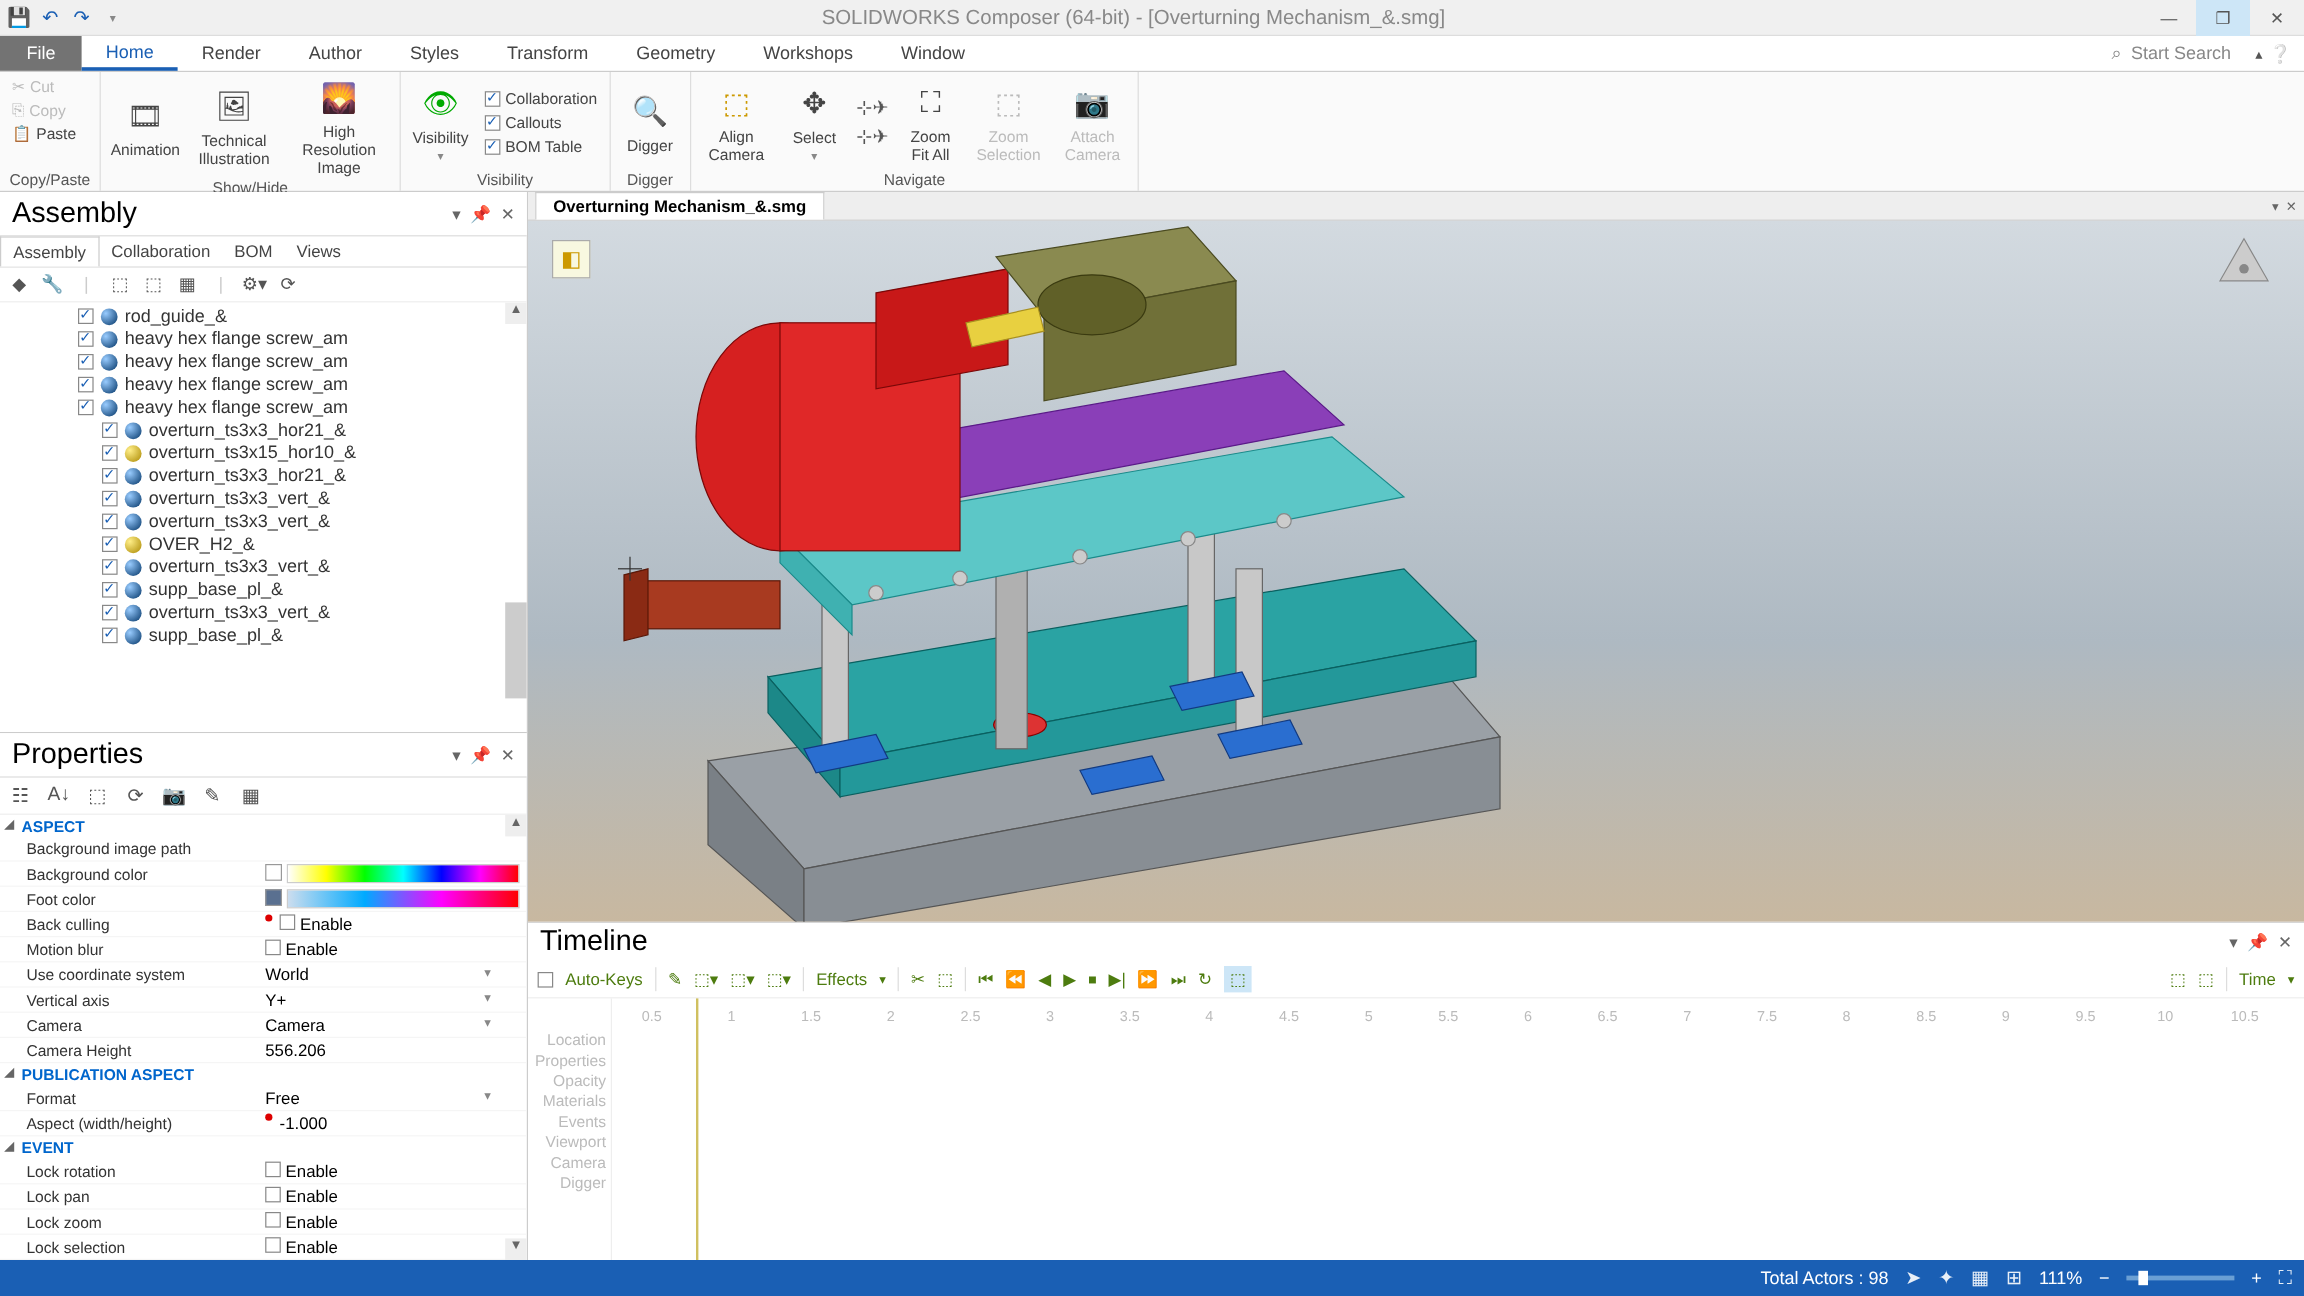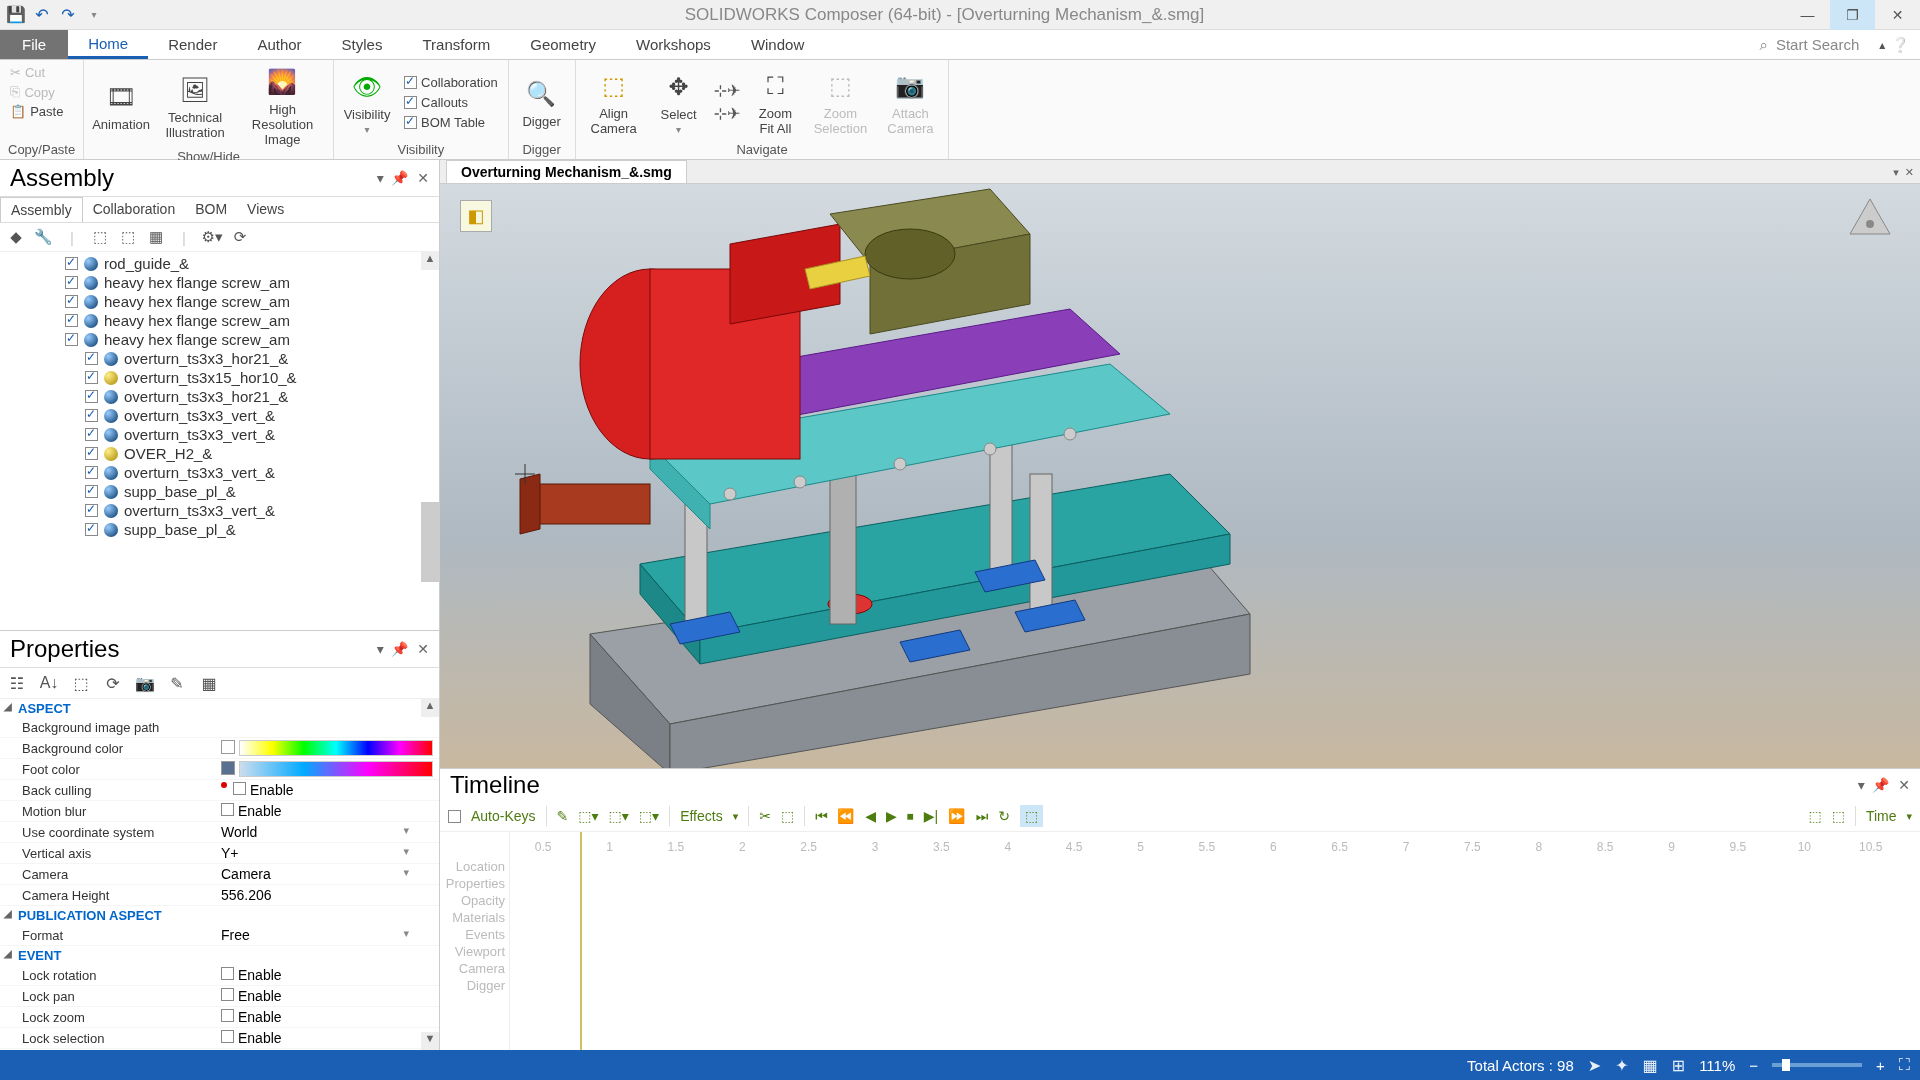--- a/index.html
+++ b/index.html
@@ -416,20 +416,27 @@
             <div class="pval">556.206</div>
           </div>
         <div class="prop-section">PUBLICATION ASPECT</div>
         <div class="prop-row">
             <div class="rb-small pname">Format</div>
             <div class="pval">
               <span>Free</span>
               <span class="dd">▾</span>
             </div>
           </div>
+        <div class="prop-row">
+            <div class="rb-small pname">Aspect (width/height)</div>
+            <div class="pval">
+              <span class="reddot"></span>
+              <span>-1.000</span>
+            </div>
+          </div>
         <div class="prop-section">EVENT</div>
         <div class="prop-row">
             <div class="rb-small pname">Lock rotation</div>
             <div class="pval">
               <span class="chk"></span>
               <span>Enable</span>
             </div>
           </div>
         <div class="prop-row">
             <div class="rb-small pname">Lock pan</div>

